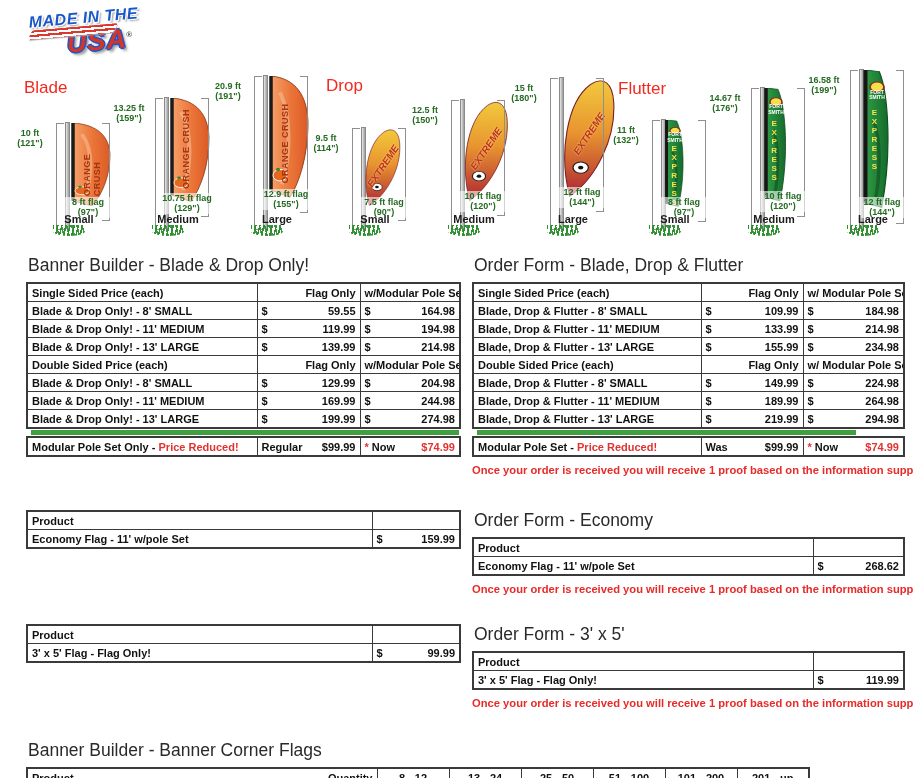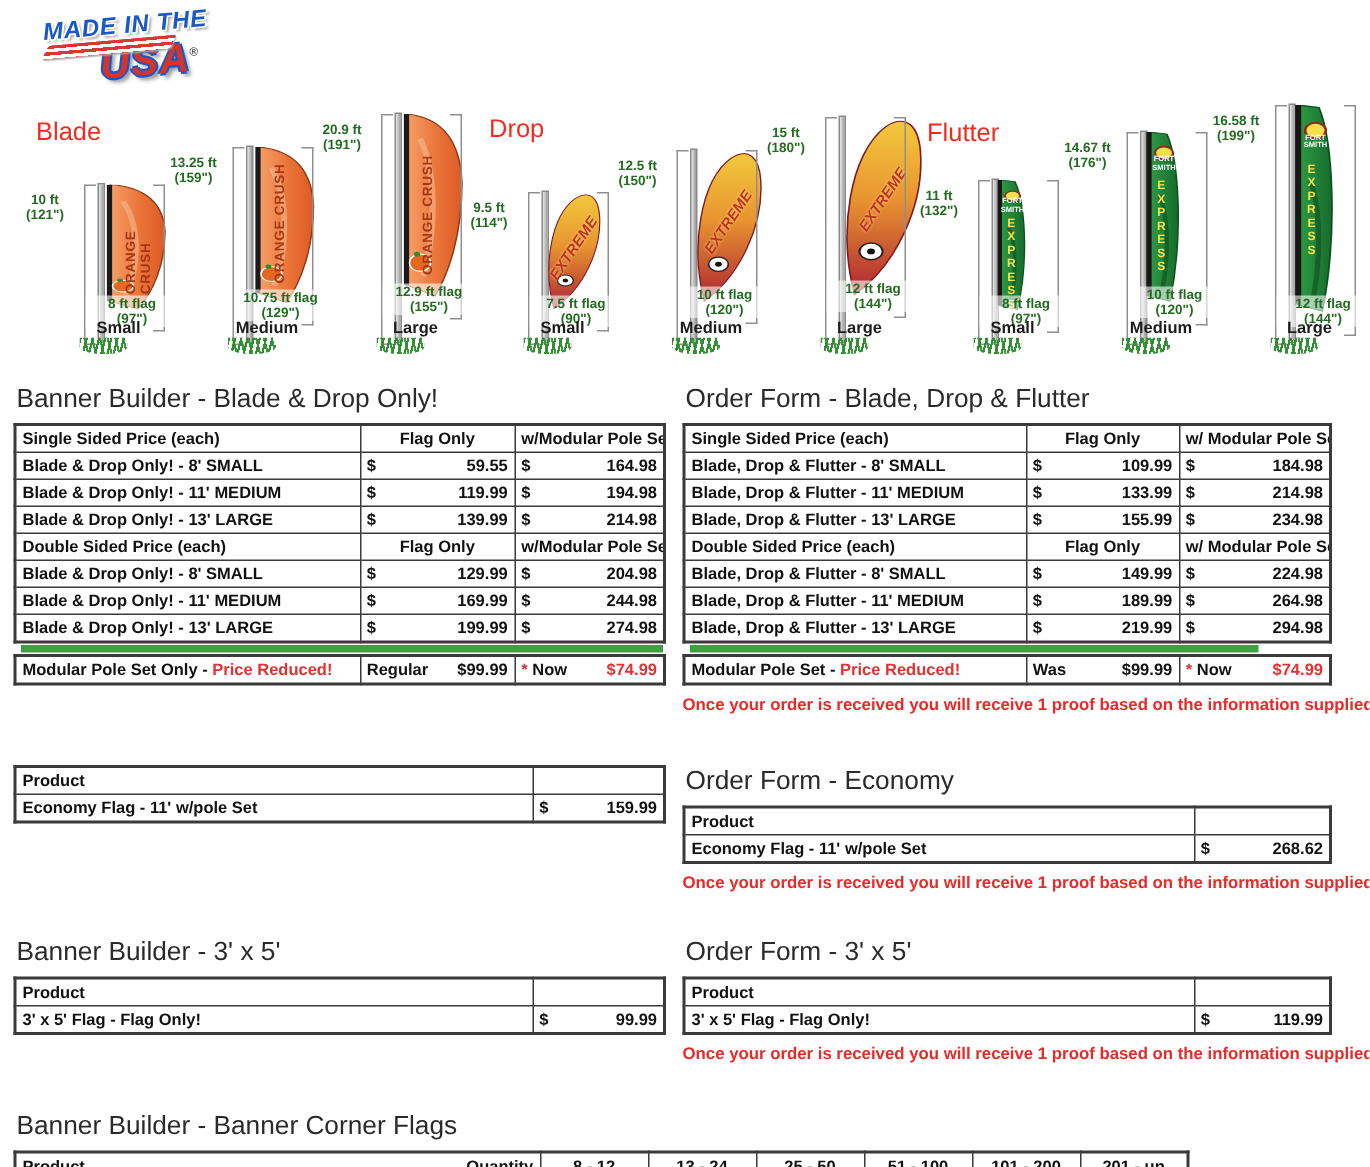--- a/index.html
+++ b/index.html
@@ -48,35 +48,35 @@
   .logo{position:absolute;left:30px;top:8px;width:130px;transform:rotate(-5deg);}
   .logo-top{color:#1a58c8;font-weight:bold;font-style:italic;font-size:16px;letter-spacing:.5px;
     text-shadow:1px 1px 0 #fff,-1px -1px 0 #fff,1px -1px 0 #fff,-1px 1px 0 #fff,2px 2px 2px #999;}
   .stripes{height:9px;width:86px;margin-top:-1px;transform:skewX(-30deg);border-radius:2px;
     background:repeating-linear-gradient(180deg,#d8382e 0 2.2px,#fff 2.2px 4.4px);box-shadow:1px 1px 1px #aaa;}
   .logo-usa{margin-top:-8px;margin-left:36px;color:#d8332a;font-weight:bold;font-style:italic;font-size:27px;letter-spacing:1px;
     text-shadow:-1.5px 0 #1a58c8,0 1.5px #1a58c8,1.5px 0 #1a58c8,0 -1.5px #1a58c8,2.5px 3px 3px #888;}
   .reg{font-size:8px;color:#555;vertical-align:super;text-shadow:none;font-style:normal;}
 
   
-  .row{display:flex;padding-left:9px;}
+  .row{display:flex;padding-left:26px;}
   .col-l{width:433px;margin-right:13px;}
   .col-r{width:384px;}
   .sec-title{font-size:17.5px;font-weight:400;color:#2a2a2a;margin:0 0 6px 2px;white-space:nowrap;}
   .main-row{margin-top:7px;}
   .eco-row{margin-top:34px;}
   .s35-row{margin-top:29px;}
   .soc-row{margin-top:31px;display:block;}
 
   table.pt{border-collapse:collapse;table-layout:fixed;border:2px solid #3a3a3a;}
   .col-l table.pt{width:433px;}
   .col-r table.pt{width:431px;}
   table.pt td{border:1.5px solid #3a3a3a;padding:1px 4px;font-size:11px;font-weight:bold;color:#111;height:15px;white-space:nowrap;overflow:hidden;}
   .red{color:#e33131;}
-  .hc{text-align:center;font-size:12px;}
+  .hc{text-align:right;font-size:12px;}
   .hc2{text-align:center;font-size:9.5px;}
   .pc{display:flex;justify-content:space-between;align-items:center;}
   .gbar{height:5px;background:#40a040;margin:1px 0 1px 5px;}
   .note{margin-top:7px;color:#e82a28;font-weight:bold;font-size:11.2px;text-align:center;white-space:nowrap;}
   table.soc{width:782px;}
   table.soc td{text-align:center;}
   table.soc td.labcell{text-align:left;}
   .ph{display:flex;justify-content:space-between;align-items:center;}
 </style>
 </head>
@@ -604,21 +604,20 @@
             </td>
       </tr>
     </tbody>
       </table>
     <div class="note">Once your order is received you will receive 1 proof based on the information supplied</div>
   </div>
 </div>
 
 <div class="row s35-row">
   <div class="col-l">
-    <h2 class="sec-title">Banner Builder - 3' x 5'</h2>
     <table class="pt">
       <colgroup>
           <col style="width:345px">
           <col style="width:88px">
         </colgroup>
       <tbody>
           <tr>
         <td>Product</td>
         <td></td>
       </tr>

